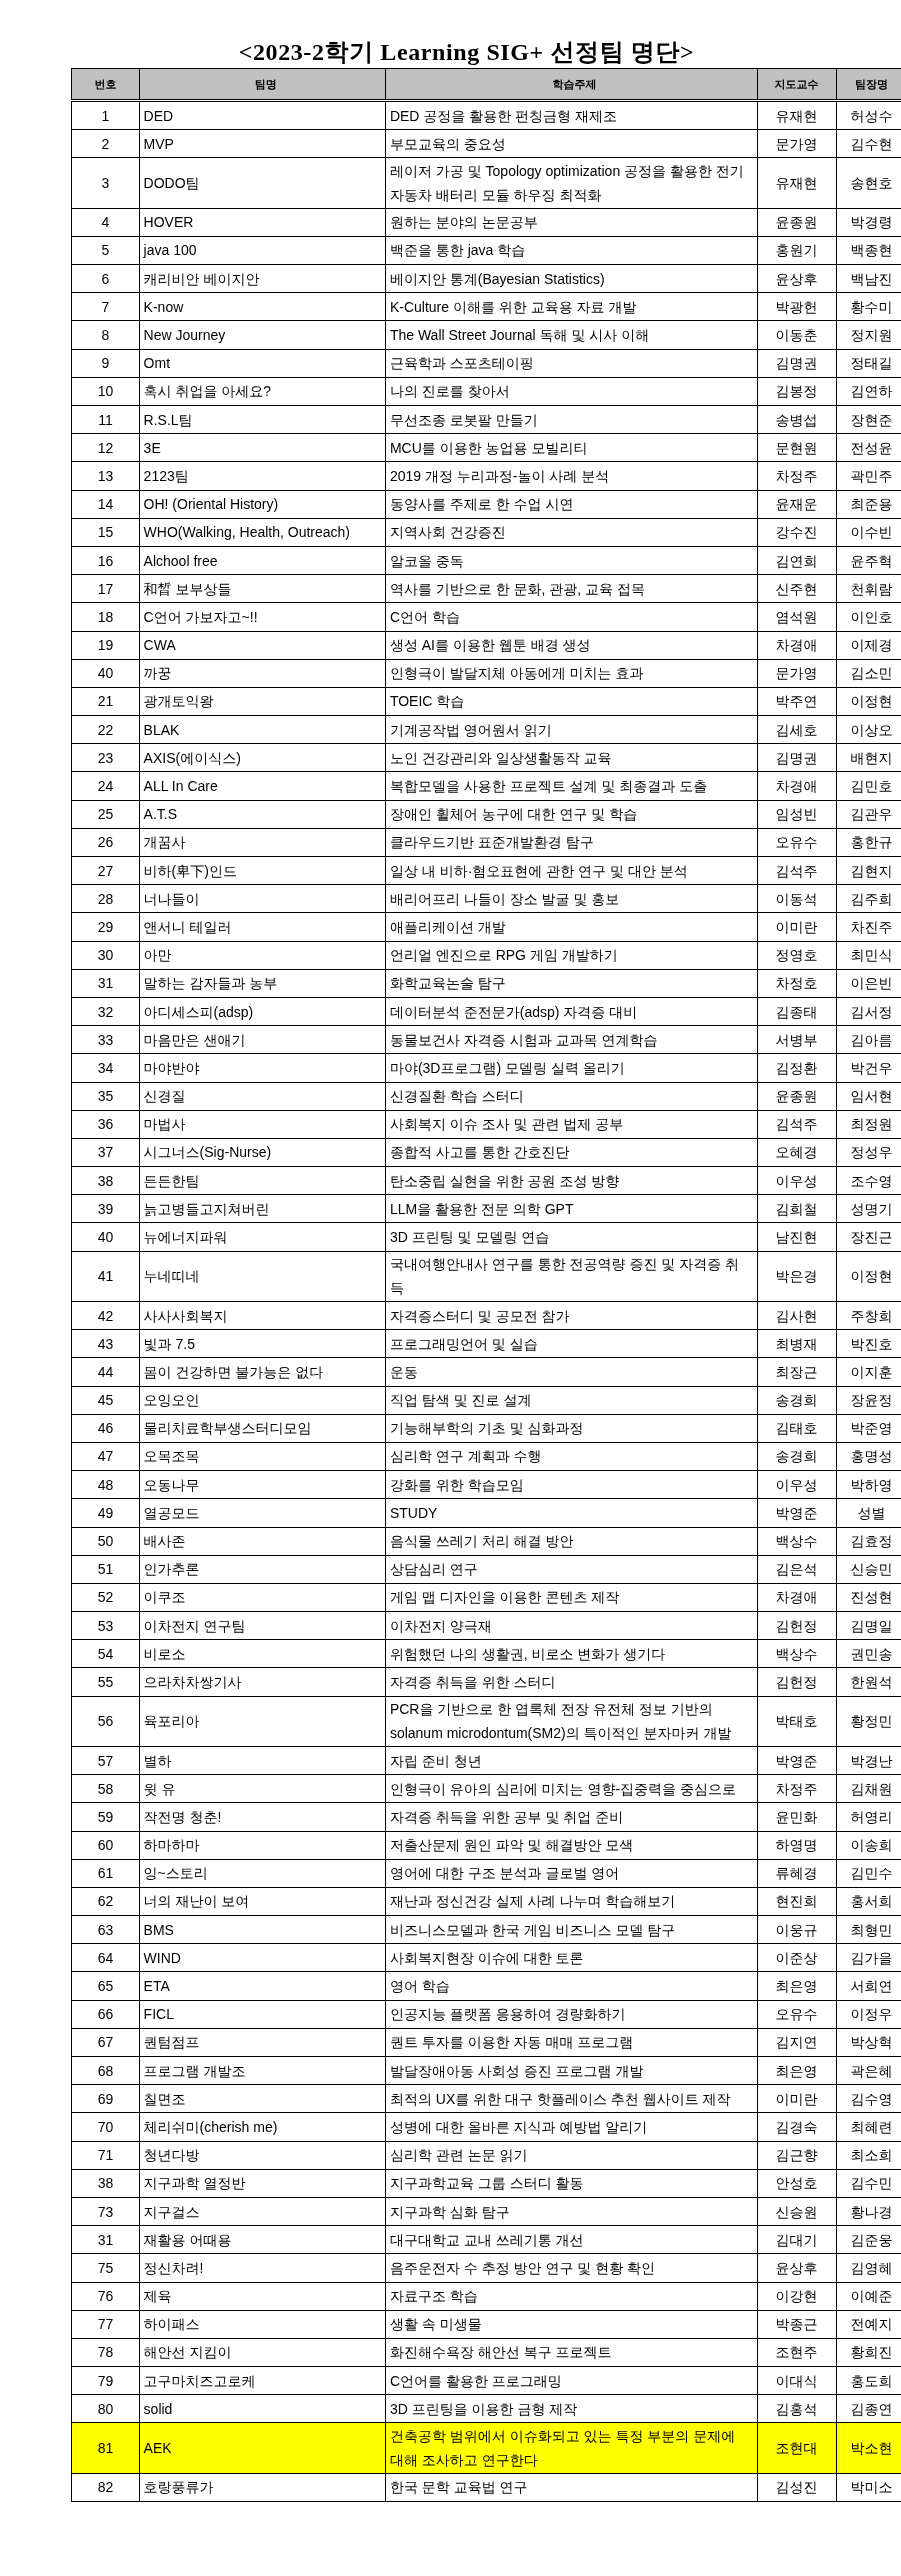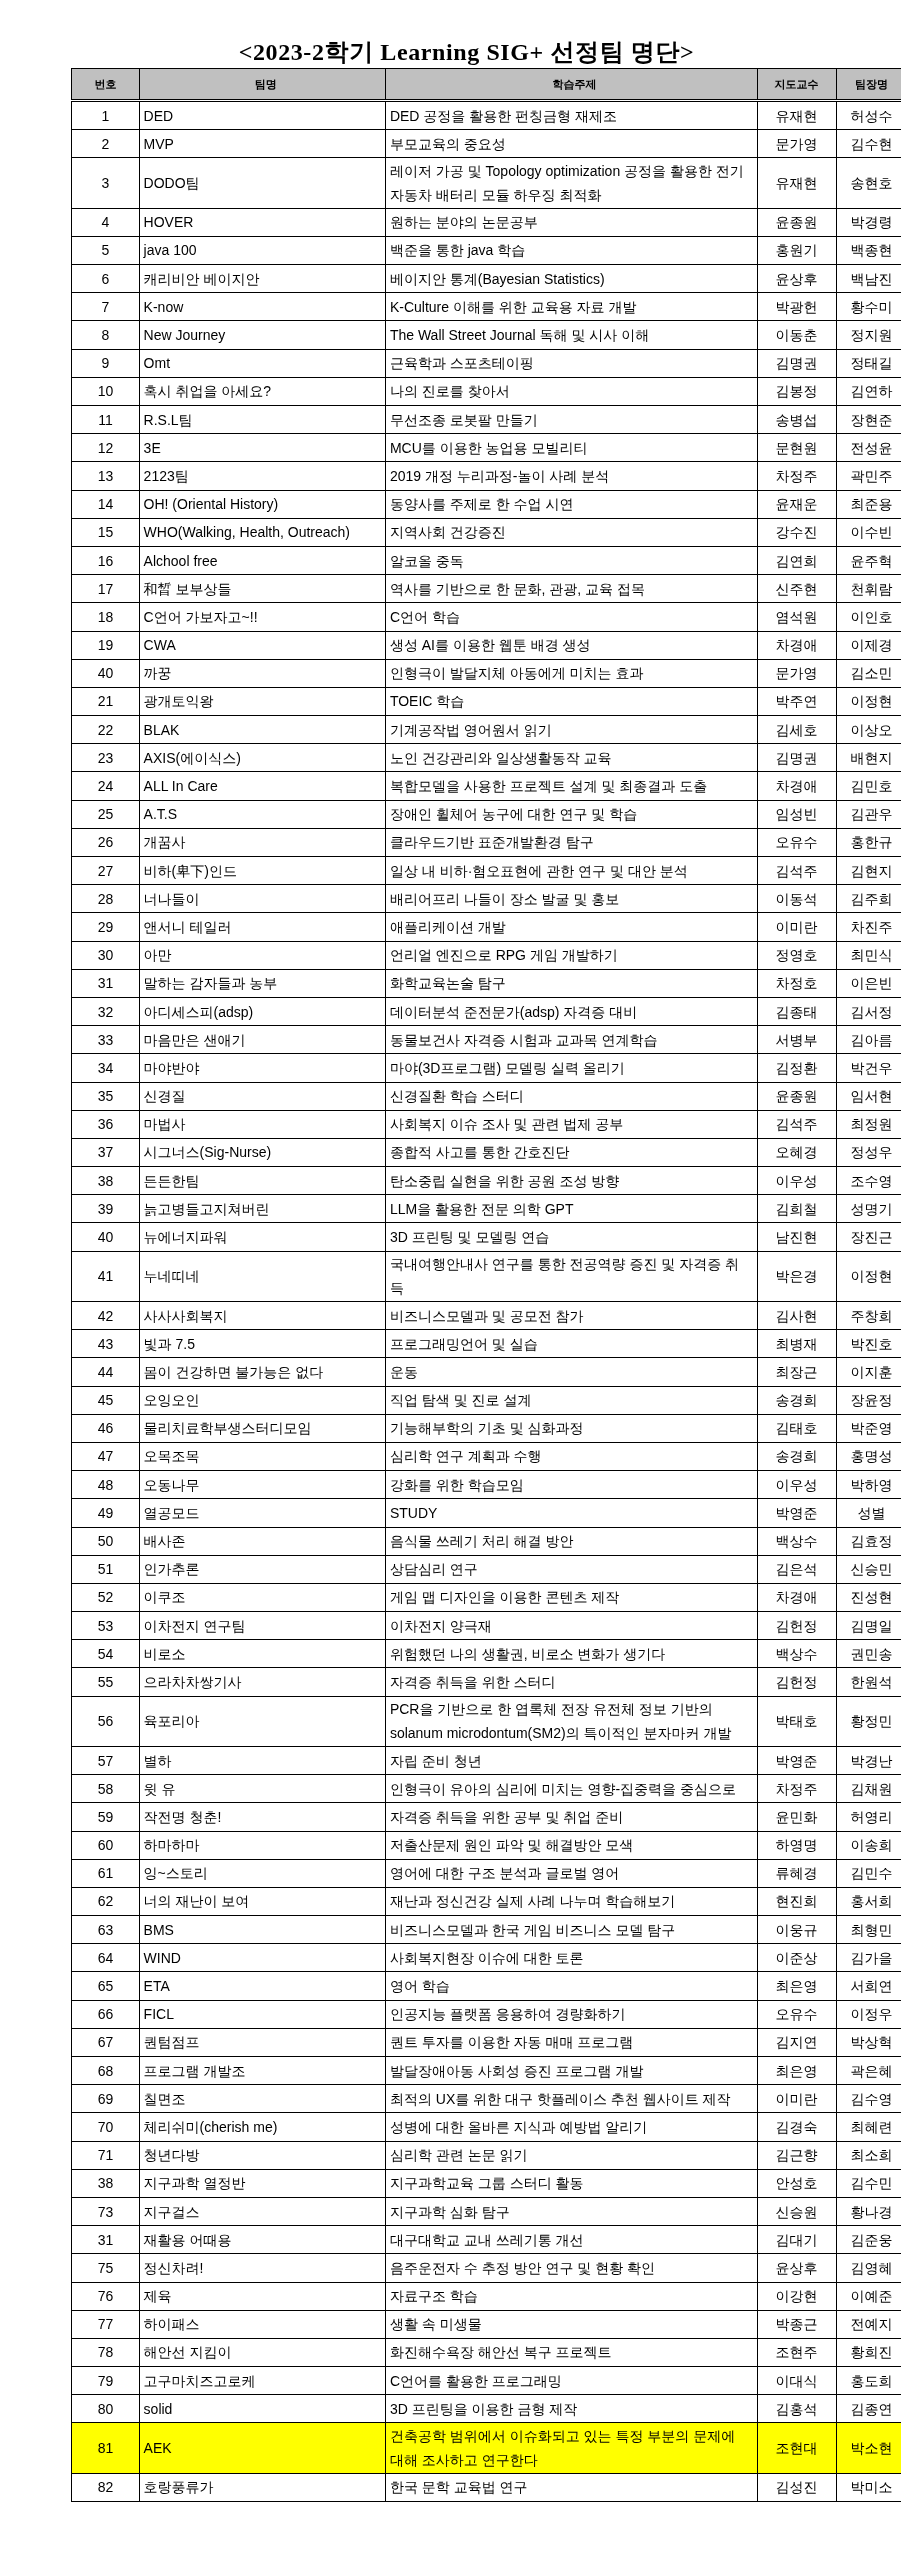--- a/index.html
+++ b/index.html
@@ -340,21 +340,21 @@
         <tr>
           <td class="col-no">41</td>
           <td class="col-team">누네띠네</td>
           <td class="col-topic">국내여행안내사 연구를 통한 전공역량 증진 및 자격증 취득</td>
           <td class="col-advisor">박은경</td>
           <td class="col-leader">이정현</td>
         </tr>
         <tr>
           <td class="col-no">42</td>
           <td class="col-team">사사사회복지</td>
-          <td class="col-topic">비즈니스모델과 및 공모전 참가</td>
+          <td class="col-topic">자격증스터디 및 공모전 참가</td>
           <td class="col-advisor">김사현</td>
           <td class="col-leader">주창희</td>
         </tr>
         <tr>
           <td class="col-no">43</td>
           <td class="col-team">빛과 7.5</td>
           <td class="col-topic">프로그래밍언어 및 실습</td>
           <td class="col-advisor">최병재</td>
           <td class="col-leader">박진호</td>
         </tr>

